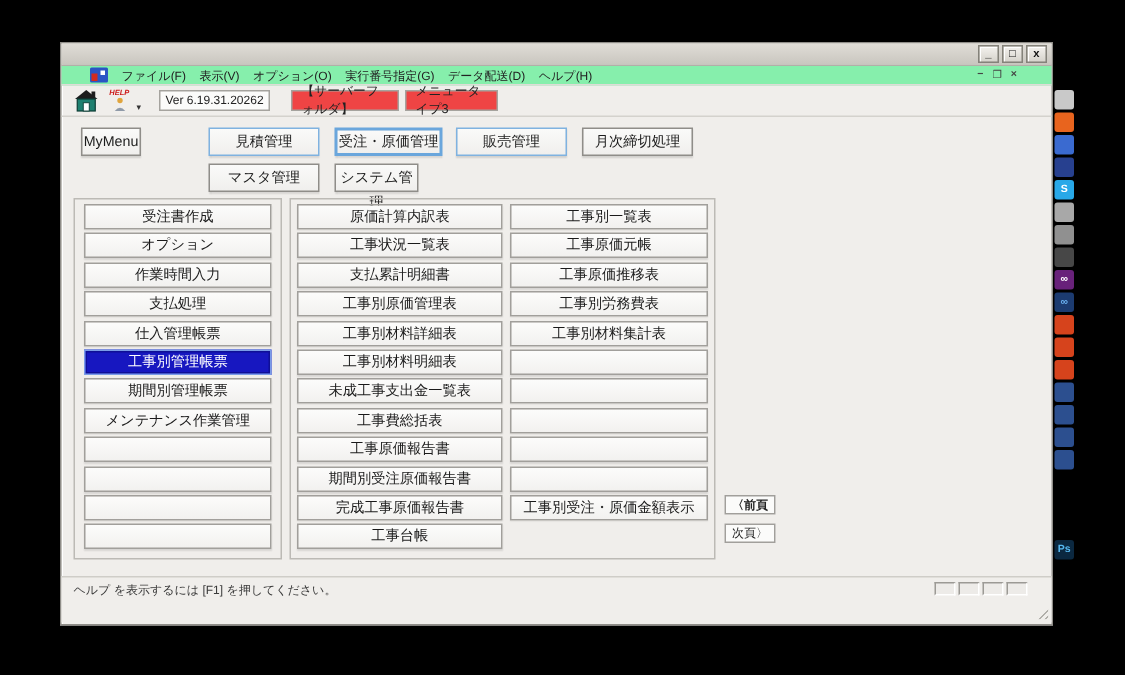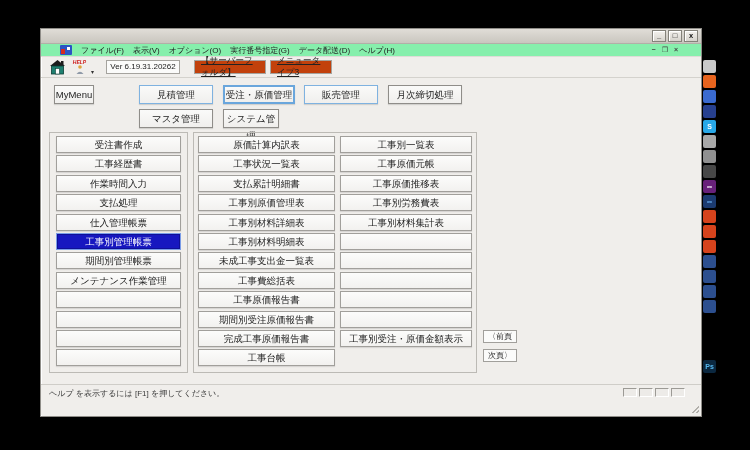--- a/index.html
+++ b/index.html
@@ -34,22 +34,22 @@
   
   .toolbar { position:absolute; left:0; top:28px; right:0; height:21px;
     border-bottom:1px solid #d4d2cd; display:flex; align-items:center; }
   .home-ic { margin-left:8px; width:17px; height:15px; }
   .help-ic { margin-left:6px; width:15px; height:16px; display:flex; flex-direction:column;
     align-items:center; }
   .help-txt { color:#cc1a1a; font-size:5px; font-weight:bold; line-height:6px; }
   .drop-ic { margin-left:4px; font-size:6px; color:#333; align-self:flex-end; padding-bottom:2px;}
   .ver-box { margin-left:12px; width:74px; height:14px; background:#fbfbfa;
     border:1px solid #a5a39e; font-size:8px; color:#222; text-align:center; line-height:12px; }
-  .tool-btn { height:14px; background:#c2410c; border:1px solid #a5a39e; font-size:8.5px;
-    color:#222; display:flex; align-items:center; justify-content:center; padding:0 6px;text-decoration:underline; }
+  .tool-btn { height:14px; background:#ef4444; border:1px solid #a5a39e; font-size:8.5px;
+    color:#222; display:flex; align-items:center; justify-content:center; padding:0 6px; }
   .tool-btn.server { margin-left:14px; width:72px; }
   .tool-btn.mtype  { margin-left:4px; width:62px; }
 
   
   .mbtn { position:absolute; height:19px; background:linear-gradient(#fafaf9,#f0efed);
     border:1px solid #8f8d89; font-size:9.5px; color:#1c1c1c; text-align:center;
     line-height:17px; box-shadow:0 1px 1px rgba(0,0,0,.12); }
   .mbtn.hl { border:1px solid #7fb2e0; }
   .mbtn.strong { border:2px solid #6aa6dc; line-height:15px; }
   .r1 { top:56px; } .r2 { top:80px; }
@@ -67,21 +67,21 @@
   .col.c-right  { left:299px; width:132px; }
   .grid-btn { height:17px; min-height:17px; background:linear-gradient(#fcfcfb,#f2f1ef);
     border:1px solid #a19f9b; font-size:9.5px; color:#1a1a1a; text-align:center;
     line-height:15px; box-shadow:0 1px 1px rgba(0,0,0,.10); }
   .grid-btn.selected { background:#1717c0; color:#fff;
     border:1px solid #7a9ce8; box-shadow:inset 0 0 0 1px #0f0f96; font-weight:normal; }
 
   
   .pgbtn { position:absolute; left:442px; width:34px; height:13px; background:#fbfbfa;
     border:1px solid #a19f9b; font-size:8px; color:#222; text-align:center; line-height:11px; }
-  .pg-prev { top:301px; } .pg-next { top:320px; }
+  .pg-prev { top:301px;font-weight:bold; } .pg-next { top:320px; }
 
   
   .statusbar { position:absolute; left:0; right:0; bottom:1px; height:31px;
     border-top:1px solid #cfcdc8; background:#f0eeeb; }
   .status-text { position:absolute; left:8px; top:3px; font-size:8px; color:#3a3a3a; }
   .spanels { position:absolute; right:16px; top:3px; display:flex; gap:2px; }
   .spanel { width:14px; height:9px; background:#edebe8; border:1px solid;
     border-color:#9c9a95 #fff #fff #9c9a95; }
   .grip { position:absolute; right:2px; bottom:2px; width:10px; height:10px;
     background:repeating-linear-gradient(135deg,#b1afaa 0 1px,transparent 1px 3px);
@@ -158,21 +158,21 @@
     <div class="mbtn r1 hl" style="left:263px;width:74px">販売管理</div>
     <div class="mbtn r1" style="left:347px;width:74px">月次締切処理</div>
     <div class="mbtn r2" style="left:98px;width:74px">マスタ管理</div>
     <div class="mbtn r2" style="left:182px;width:56px">システム管理</div>
 
     <div class="gbox left"></div>
     <div class="gbox right"></div>
 
     <div class="col c-left">
         <div class="grid-btn">受注書作成</div>
-        <div class="grid-btn">工事経歴書</div>
+        <div class="grid-btn">オプション</div>
         <div class="grid-btn">作業時間入力</div>
         <div class="grid-btn">支払処理</div>
         <div class="grid-btn">仕入管理帳票</div>
         <div class="grid-btn selected">工事別管理帳票</div>
         <div class="grid-btn">期間別管理帳票</div>
         <div class="grid-btn">メンテナンス作業管理</div>
         <div class="grid-btn"></div>
         <div class="grid-btn"></div>
         <div class="grid-btn"></div>
         <div class="grid-btn"></div>

